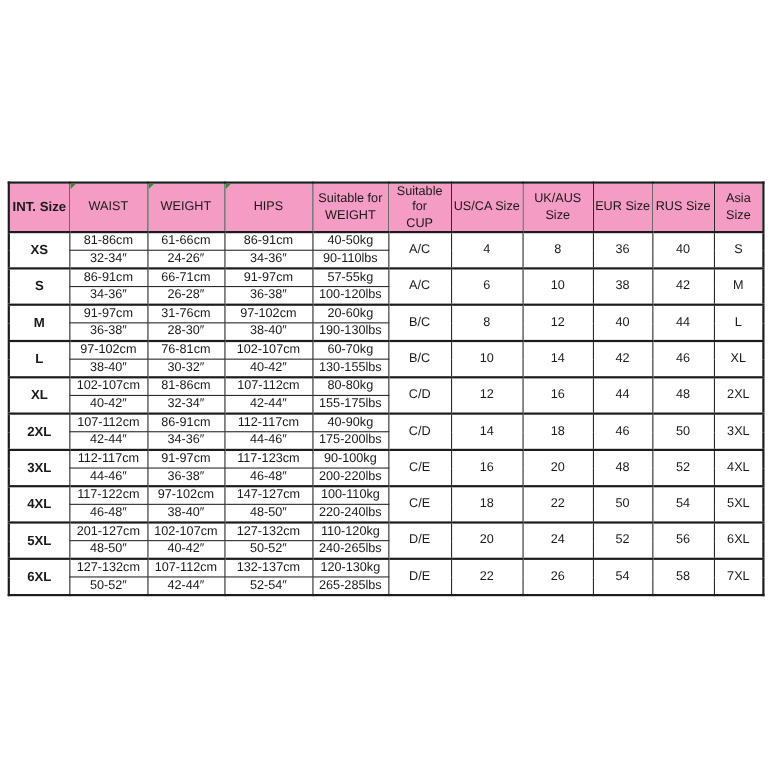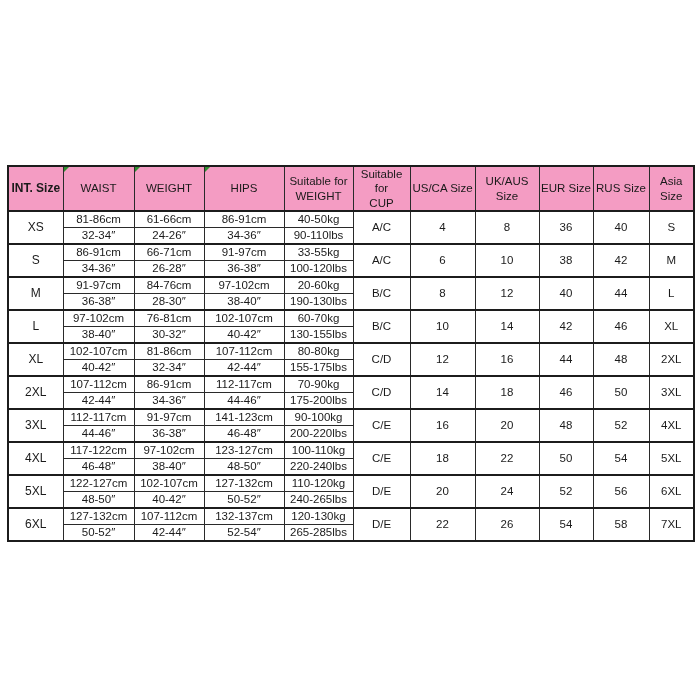--- a/index.html
+++ b/index.html
@@ -49,21 +49,21 @@
   }
   tbody td {
     font-size: 11.5px;
     line-height: 1.1;
     background: #ffffff;
   }
   tbody tr.sub-row td {
     height: 15px;
   }
   tbody td.size-label {
-    font-weight: normal;
+    font-weight: bold;
     font-size: 12px;
   }
   tbody tr.group-start td {
     border-top: 2px solid #1c1c1c;
   }
   .cell-flag {
     position: absolute;
     top: 0;
     left: 0;
     width: 0;
@@ -126,38 +126,38 @@
           <td>32-34″</td>
           <td>24-26″</td>
           <td>34-36″</td>
           <td>90-110lbs</td>
         </tr>
         <tr class="sub-row group-start">
           <td class="size-label" rowspan="2">S</td>
           <td>86-91cm</td>
           <td>66-71cm</td>
           <td>91-97cm</td>
-          <td>33-55kg</td>
+          <td>57-55kg</td>
           <td rowspan="2">A/C</td>
           <td rowspan="2">6</td>
           <td rowspan="2">10</td>
           <td rowspan="2">38</td>
           <td rowspan="2">42</td>
           <td rowspan="2">M</td>
         </tr>
         <tr class="sub-row">
           <td>34-36″</td>
           <td>26-28″</td>
           <td>36-38″</td>
           <td>100-120lbs</td>
         </tr>
         <tr class="sub-row group-start">
           <td class="size-label" rowspan="2">M</td>
           <td>91-97cm</td>
-          <td>84-76cm</td>
+          <td>31-76cm</td>
           <td>97-102cm</td>
           <td>20-60kg</td>
           <td rowspan="2">B/C</td>
           <td rowspan="2">8</td>
           <td rowspan="2">12</td>
           <td rowspan="2">40</td>
           <td rowspan="2">44</td>
           <td rowspan="2">L</td>
         </tr>
         <tr class="sub-row">
@@ -202,75 +202,75 @@
           <td>40-42″</td>
           <td>32-34″</td>
           <td>42-44″</td>
           <td>155-175lbs</td>
         </tr>
         <tr class="sub-row group-start">
           <td class="size-label" rowspan="2">2XL</td>
           <td>107-112cm</td>
           <td>86-91cm</td>
           <td>112-117cm</td>
-          <td>70-90kg</td>
+          <td>40-90kg</td>
           <td rowspan="2">C/D</td>
           <td rowspan="2">14</td>
           <td rowspan="2">18</td>
           <td rowspan="2">46</td>
           <td rowspan="2">50</td>
           <td rowspan="2">3XL</td>
         </tr>
         <tr class="sub-row">
           <td>42-44″</td>
           <td>34-36″</td>
           <td>44-46″</td>
           <td>175-200lbs</td>
         </tr>
         <tr class="sub-row group-start">
           <td class="size-label" rowspan="2">3XL</td>
           <td>112-117cm</td>
           <td>91-97cm</td>
-          <td>141-123cm</td>
+          <td>117-123cm</td>
           <td>90-100kg</td>
           <td rowspan="2">C/E</td>
           <td rowspan="2">16</td>
           <td rowspan="2">20</td>
           <td rowspan="2">48</td>
           <td rowspan="2">52</td>
           <td rowspan="2">4XL</td>
         </tr>
         <tr class="sub-row">
           <td>44-46″</td>
           <td>36-38″</td>
           <td>46-48″</td>
           <td>200-220lbs</td>
         </tr>
         <tr class="sub-row group-start">
           <td class="size-label" rowspan="2">4XL</td>
           <td>117-122cm</td>
           <td>97-102cm</td>
-          <td>123-127cm</td>
+          <td>147-127cm</td>
           <td>100-110kg</td>
           <td rowspan="2">C/E</td>
           <td rowspan="2">18</td>
           <td rowspan="2">22</td>
           <td rowspan="2">50</td>
           <td rowspan="2">54</td>
           <td rowspan="2">5XL</td>
         </tr>
         <tr class="sub-row">
           <td>46-48″</td>
           <td>38-40″</td>
           <td>48-50″</td>
           <td>220-240lbs</td>
         </tr>
         <tr class="sub-row group-start">
           <td class="size-label" rowspan="2">5XL</td>
-          <td>122-127cm</td>
+          <td>201-127cm</td>
           <td>102-107cm</td>
           <td>127-132cm</td>
           <td>110-120kg</td>
           <td rowspan="2">D/E</td>
           <td rowspan="2">20</td>
           <td rowspan="2">24</td>
           <td rowspan="2">52</td>
           <td rowspan="2">56</td>
           <td rowspan="2">6XL</td>
         </tr>

